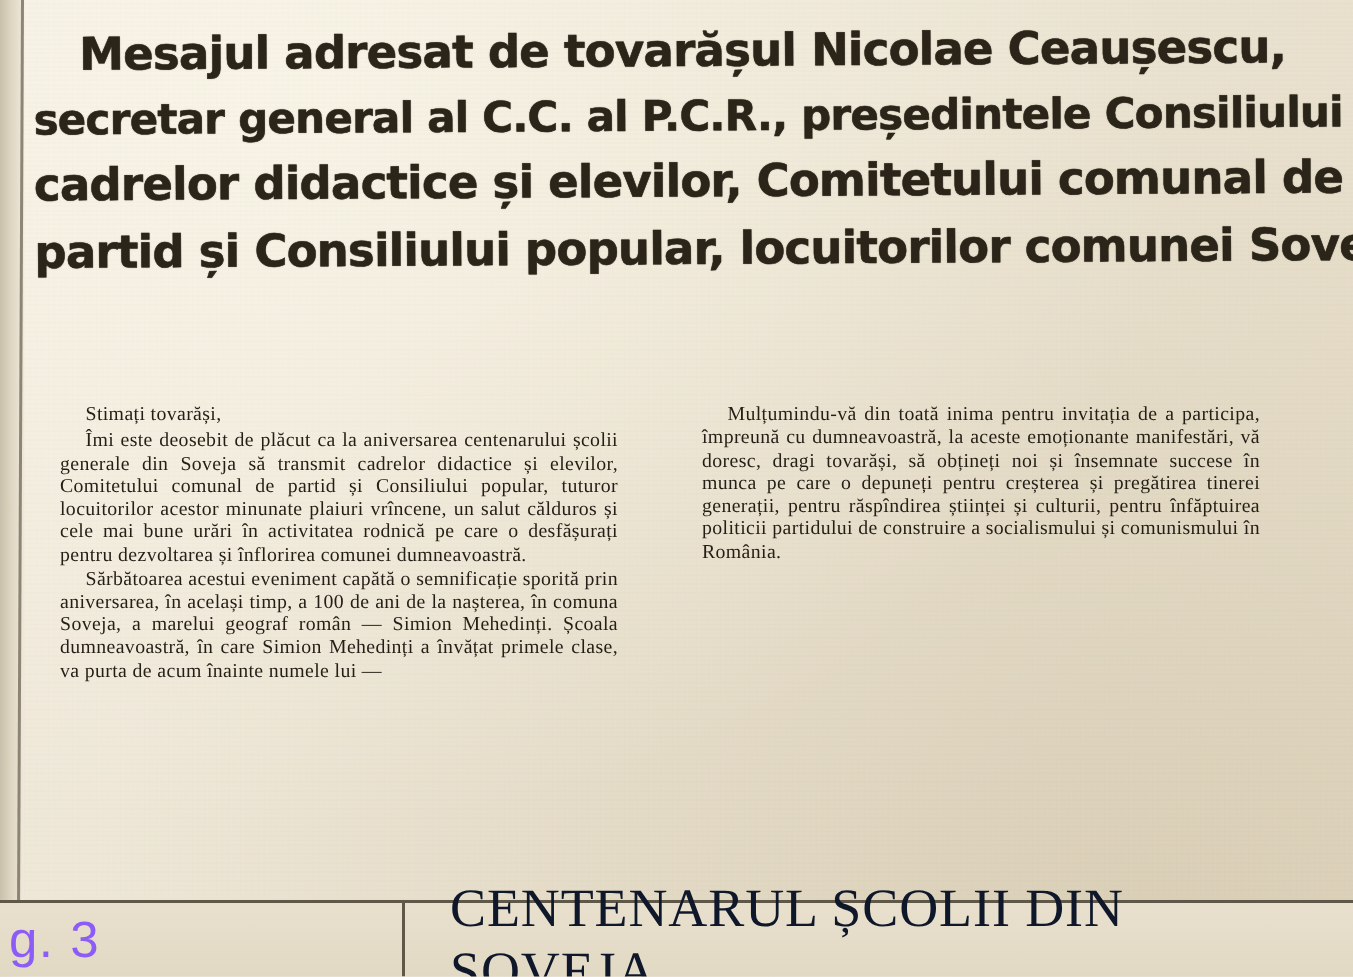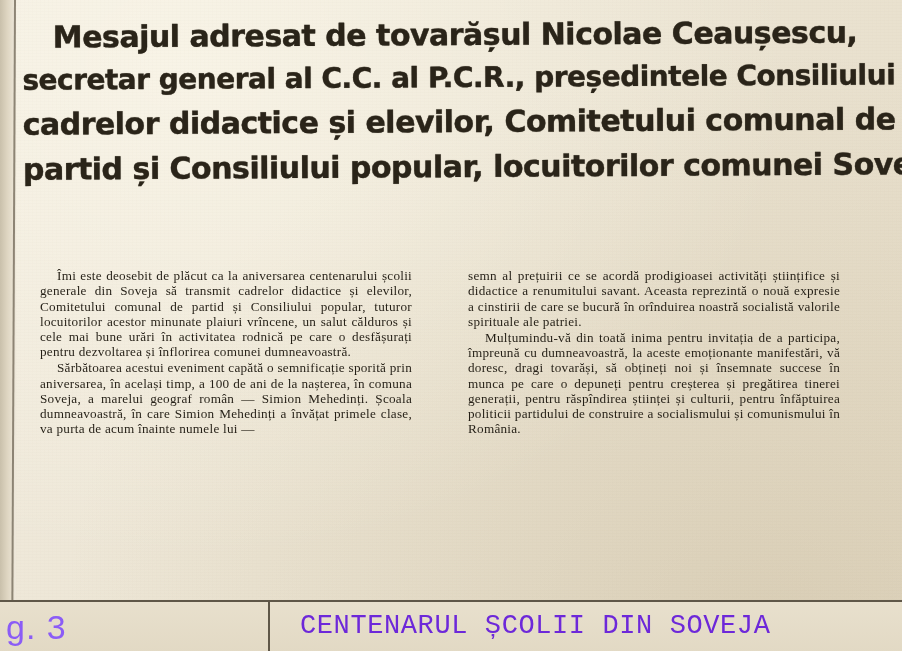--- a/index.html
+++ b/index.html
@@ -134,23 +134,23 @@
     background: #5f5748;
   }
   .section-title {
     position: absolute;
     left: 300px;
     top: 604px;
     width: 590px;
     height: 44px;
     display: flex;
     align-items: center;
-    color: #6d28d9;
-    font-family: Liberation Mono, monospace;
-    font-size: 27px;
+    color: #0f172a;
+    font-family: Liberation Serif, serif;
+    font-size: 36px;
     letter-spacing: 0.6px;
   }
   
   .skew { transform: rotate(-0.35deg); transform-origin: 50% 0%; }
 </style>
 </head>
 <body>
 
 <div class="paper"></div>
 <div class="grain"></div>
@@ -159,25 +159,25 @@
 
 <div class="headline skew">
   <div class="hl hl1">Mesajul adresat de  tovarășul Nicolae Ceaușescu,</div>
   <div class="hl hl2">secretar general al C.C. al P.C.R., președintele Consiliului de Stat,</div>
   <div class="hl hl3">cadrelor didactice și elevilor, Comitetului  comunal de</div>
   <div class="hl hl4">partid și Consiliului popular, locuitorilor comunei Soveja</div>
 </div>
 
 <div class="body-wrap">
   <div class="col left">
+    <p class="salut">Stimați tovarăși,</p>
     <p>Îmi este deosebit de plăcut ca la aniversarea centenarului școlii generale din Soveja să transmit cadrelor didactice și elevilor, Comitetului comunal de partid și Consiliului popular, tuturor locuitorilor acestor minunate plaiuri vrîncene, un salut călduros și cele mai bune urări în activitatea rodnică pe care o desfășurați pentru dezvoltarea și înflorirea comunei dumneavoastră.</p>
     <p>Sărbătoarea acestui eveniment capătă o semnificație sporită prin aniversarea, în același timp, a 100 de ani de la nașterea, în comuna Soveja, a marelui geograf român — Simion Mehedinți. Școala dumneavoastră, în care Simion Mehedinți a învățat primele clase, va purta de acum înainte numele lui —</p>
   </div>
   <div class="col right">
-    <p class="noindent">semn al prețuirii ce se acordă prodigioasei activități științifice și didactice a renumitului savant. Aceasta reprezintă o nouă expresie a cinstirii de care se bucură în orînduirea noastră socialistă valorile spirituale ale patriei.</p>
     <p>Mulțumindu-vă din toată inima pentru invitația de a participa, împreună cu dumneavoastră, la aceste emoționante manifestări, vă doresc, dragi tovarăși, să obțineți noi și însemnate succese în munca pe care o depuneți pentru creșterea și pregătirea tinerei generații, pentru răspîndirea științei și culturii, pentru înfăptuirea politicii partidului de construire a socialismului și comunismului în România.</p>
   </div>
 </div>
 
 <div class="bottom-strip"></div>
 <div class="page-num">g. 3</div>
 <div class="vrule"></div>
 <div class="section-title">CENTENARUL ȘCOLII DIN SOVEJA</div>
 
 </body></html>

